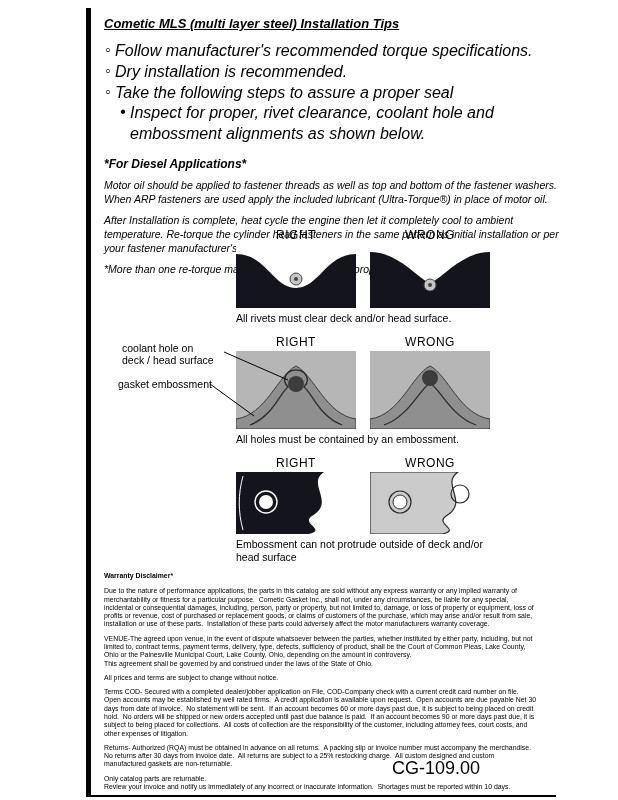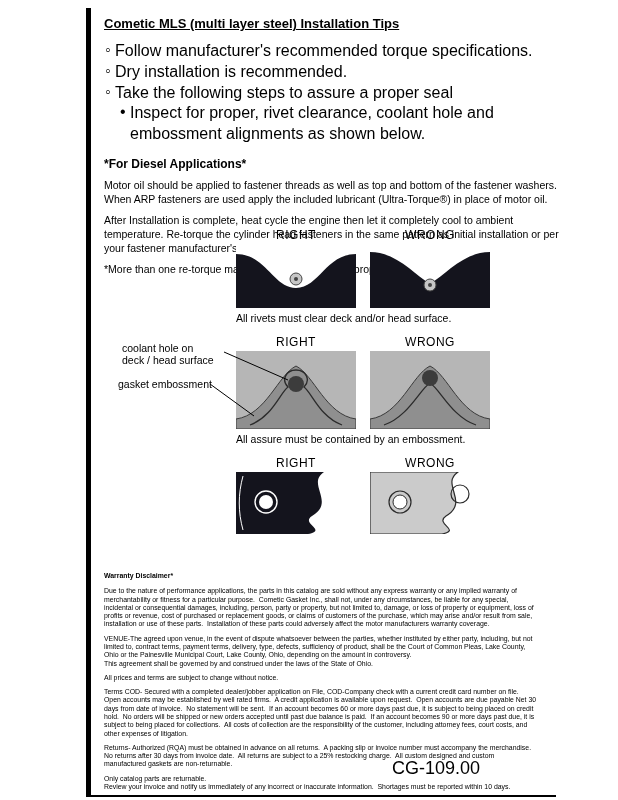--- a/index.html
+++ b/index.html
@@ -4,21 +4,21 @@
 <style>
   * { margin:0; padding:0; box-sizing:border-box; }
   html,body { background:#ffffff; }
   .page {
     position:relative; width:618px; height:800px; background:#ffffff;
     font-family:"Liberation Sans", sans-serif; color:#000; overflow:hidden;
   }
   .left-rule { position:absolute; left:86px; top:8px; width:5px; height:787px; background:#000; }
   .bottom-rule { position:absolute; left:86px; top:795px; width:470px; height:2px; background:#000; }
 
-  .content { position:absolute; left:104px; top:16px; width:470px; }
+  .content { position:absolute; left:104px; top:16px; width:470px;font-style:italic; }
   .title { font-size:13px; font-weight:bold; text-decoration:underline; margin-bottom:10px; }
 
   .tips-list { list-style:none; font-size:16px; line-height:1.3; }
   .tips-list > li { position:relative; padding-left:11px; white-space:pre-wrap; }
   .tips-list > li::before { content:"\25E6"; position:absolute; left:1px; top:-1px; }
   .sub-list { list-style:none; margin-left:15px; }
   .sub-list > li { position:relative; padding-left:11px; white-space:pre-wrap; }
   .sub-list > li::before { content:"\2022"; position:absolute; left:1px; top:-1px; }
 
   .diesel-heading { font-size:12px; font-weight:bold; margin:12px 0 8px; }
@@ -100,21 +100,21 @@
         <path d="M14,74 C36,66 44,42 52,36 C45,29 50,19 60,19 C70,19 75,29 68,36 C76,42 84,66 106,74" fill="none" stroke="#2b2b2b" stroke-width="1.3"></path>
         <circle cx="60" cy="33" r="8" fill="#3c3c3c"></circle>
       </svg>
       <svg class="dg-img" viewBox="0 0 120 78">
         <rect width="120" height="78" fill="#b6b6b6"></rect>
         <path d="M0,78 V68 C30,64 42,24 60,15 C78,24 90,64 120,68 V78 Z" fill="#8f8f8f" stroke="#3a3a3a" stroke-width="1"></path>
         <path d="M14,74 C38,66 50,38 60,32 C70,38 82,66 106,74" fill="none" stroke="#2b2b2b" stroke-width="1.3"></path>
         <circle cx="60" cy="27" r="8" fill="#3c3c3c"></circle>
       </svg>
     </div>
-    <div class="dg-caption">All assure must be contained by an embossment.</div>
+    <div class="dg-caption">All holes must be contained by an embossment.</div>
 
     <div class="anno anno-1">coolant hole on
 deck / head surface</div>
     <div class="anno anno-2">gasket embossment</div>
     <svg class="leader-lines" viewBox="0 0 95 75">
       <line x1="18" y1="6" x2="82" y2="34" stroke="#000000" stroke-width="1"></line>
       <line x1="4" y1="38" x2="48" y2="70" stroke="#000000" stroke-width="1"></line>
     </svg>
 
     <div class="dg-row">
@@ -130,20 +130,21 @@
         <path d="M7,4 C2,22 2,40 7,58" fill="none" stroke="#ffffff" stroke-width="1"></path>
       </svg>
       <svg class="dg-img" viewBox="0 0 120 62">
         <rect width="120" height="62" fill="#ffffff"></rect>
         <path d="M0,0 H88 C70,12 100,30 76,44 C64,52 92,58 72,62 H0 Z" fill="#cbcbcb" stroke="#2b2b2b" stroke-width="1.2"></path>
         <circle cx="30" cy="30" r="7" fill="#ffffff" stroke="#2b2b2b" stroke-width="1"></circle>
         <circle cx="30" cy="30" r="11" fill="none" stroke="#2b2b2b" stroke-width="1.2"></circle>
         <circle cx="90" cy="22" r="9" fill="none" stroke="#2b2b2b" stroke-width="1.2"></circle>
       </svg>
     </div>
+    <div class="dg-caption">Embossment can not protrude outside of deck and/or head surface</div>
   </div>
 
   <div class="disclaimer">
     <div class="dh">Warranty Disclaimer*</div>
     <p>Due to the nature of performance applications, the parts in this catalog are sold without any express warranty or any implied warranty of merchantability or fitness for a particular purpose.  Cometic Gasket Inc., shall not, under any circumstances, be liable for any special, incidental or consequential damages, including, person, party or property, but not limited to, damage, or loss of property or equipment, loss of profits or revenue, cost of purchased or replacement goods, or claims of customers of the purchase, which may arise and/or result from sale, installation or use of these parts.  Installation of these parts could adversely affect the motor manufacturers warranty coverage.</p>
     <p>VENUE-The agreed upon venue, in the event of dispute whatsoever between the parties, whether instituted by either party, including, but not limited to, contract terms, payment terms, delivery, type, defects, sufficiency of product, shall be the Court of Common Pleas, Lake County, Ohio or the Painesville Municipal Court, Lake County, Ohio, depending on the amount in controversy.
 This agreement shall be governed by and construed under the laws of the State of Ohio.</p>
     <p>All prices and terms are subject to change without notice.</p>
     <p>Terms COD- Secured with a completed dealer/jobber application on File, COD-Company check with a current credit card number on file.  Open accounts may be established by well rated firms.  A credit application is available upon request.  Open accounts are due payable Net 30 days from date of invoice.  No statement will be sent.  If an account becomes 60 or more days past due, it is subject to being placed on credit hold.  No orders will be shipped or new orders accepted until past due balance is paid.  If an account becomes 90 or more days past due, it is subject to being placed for collections.  All costs of collection are the responsibility of the customer, including attorney fees, court costs, and other expenses of litigation.</p>
     <p>Returns- Authorized (RQA) must be obtained in advance on all returns.  A packing slip or invoice number must accompany the merchandise.  No returns after 30 days from invoice date.  All returns are subject to a 25% restocking charge.  All custom designed and custom manufactured gaskets are non-returnable.</p>

